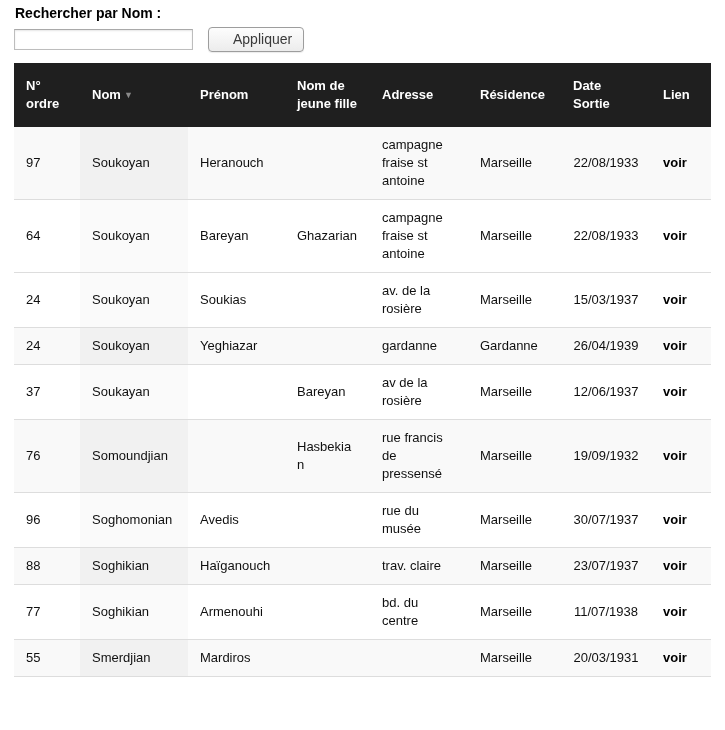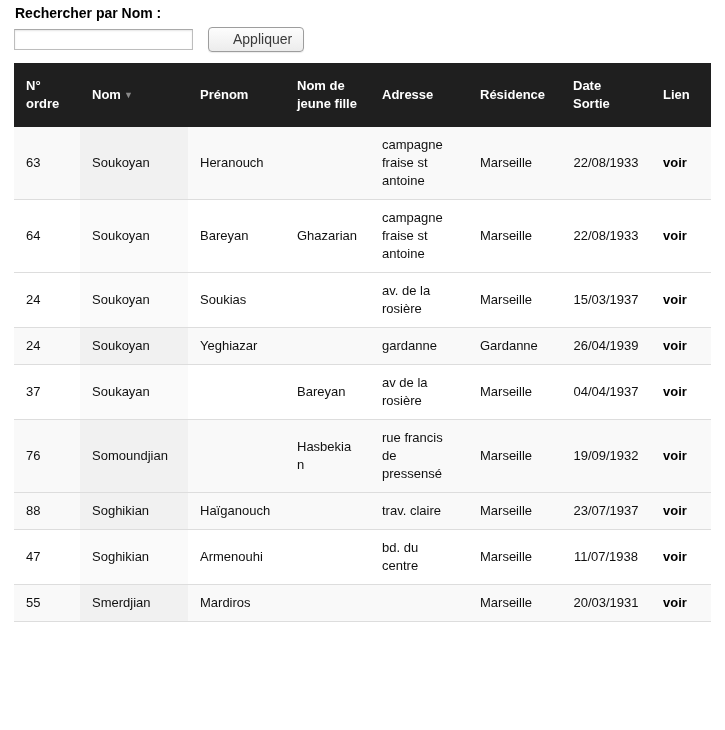--- a/index.html
+++ b/index.html
@@ -141,21 +141,21 @@
         <th>
           <span>Date Sortie</span>
         </th>
         <th>
           <span>Lien</span>
         </th>
       </tr>
     </thead>
     <tbody>
         <tr class="odd">
-          <td>63</td>
+          <td>97</td>
           <td class="sorted">Soukoyan</td>
           <td>Heranouch</td>
           <td></td>
           <td>campagne fraise st antoine</td>
           <td>Marseille</td>
           <td class="nowrap">22/08/1933</td>
           <td><a href="#" class="voir">voir</a></td>
         </tr>
         <tr class="even">
           <td>64</td>
@@ -187,45 +187,55 @@
           <td class="nowrap">26/04/1939</td>
           <td><a href="#" class="voir">voir</a></td>
         </tr>
         <tr class="even">
           <td>37</td>
           <td class="sorted">Soukayan</td>
           <td></td>
           <td>Bareyan</td>
           <td>av de la rosière</td>
           <td>Marseille</td>
-          <td class="nowrap">04/04/1937</td>
+          <td class="nowrap">12/06/1937</td>
           <td><a href="#" class="voir">voir</a></td>
         </tr>
         <tr class="odd">
           <td>76</td>
           <td class="sorted">Somoundjian</td>
           <td></td>
           <td>Hasbekian</td>
           <td>rue francis de pressensé</td>
           <td>Marseille</td>
           <td class="nowrap">19/09/1932</td>
+          <td><a href="#" class="voir">voir</a></td>
+        </tr>
+        <tr class="even">
+          <td>96</td>
+          <td class="sorted">Soghomonian</td>
+          <td>Avedis</td>
+          <td></td>
+          <td>rue du musée</td>
+          <td>Marseille</td>
+          <td class="nowrap">30/07/1937</td>
           <td><a href="#" class="voir">voir</a></td>
         </tr>
         <tr class="odd">
           <td>88</td>
           <td class="sorted">Soghikian</td>
           <td>Haïganouch</td>
           <td></td>
           <td>trav. claire</td>
           <td>Marseille</td>
           <td class="nowrap">23/07/1937</td>
           <td><a href="#" class="voir">voir</a></td>
         </tr>
         <tr class="even">
-          <td>47</td>
+          <td>77</td>
           <td class="sorted">Soghikian</td>
           <td>Armenouhi</td>
           <td></td>
           <td>bd. du centre</td>
           <td>Marseille</td>
           <td class="nowrap">11/07/1938</td>
           <td><a href="#" class="voir">voir</a></td>
         </tr>
         <tr class="odd">
           <td>55</td>

